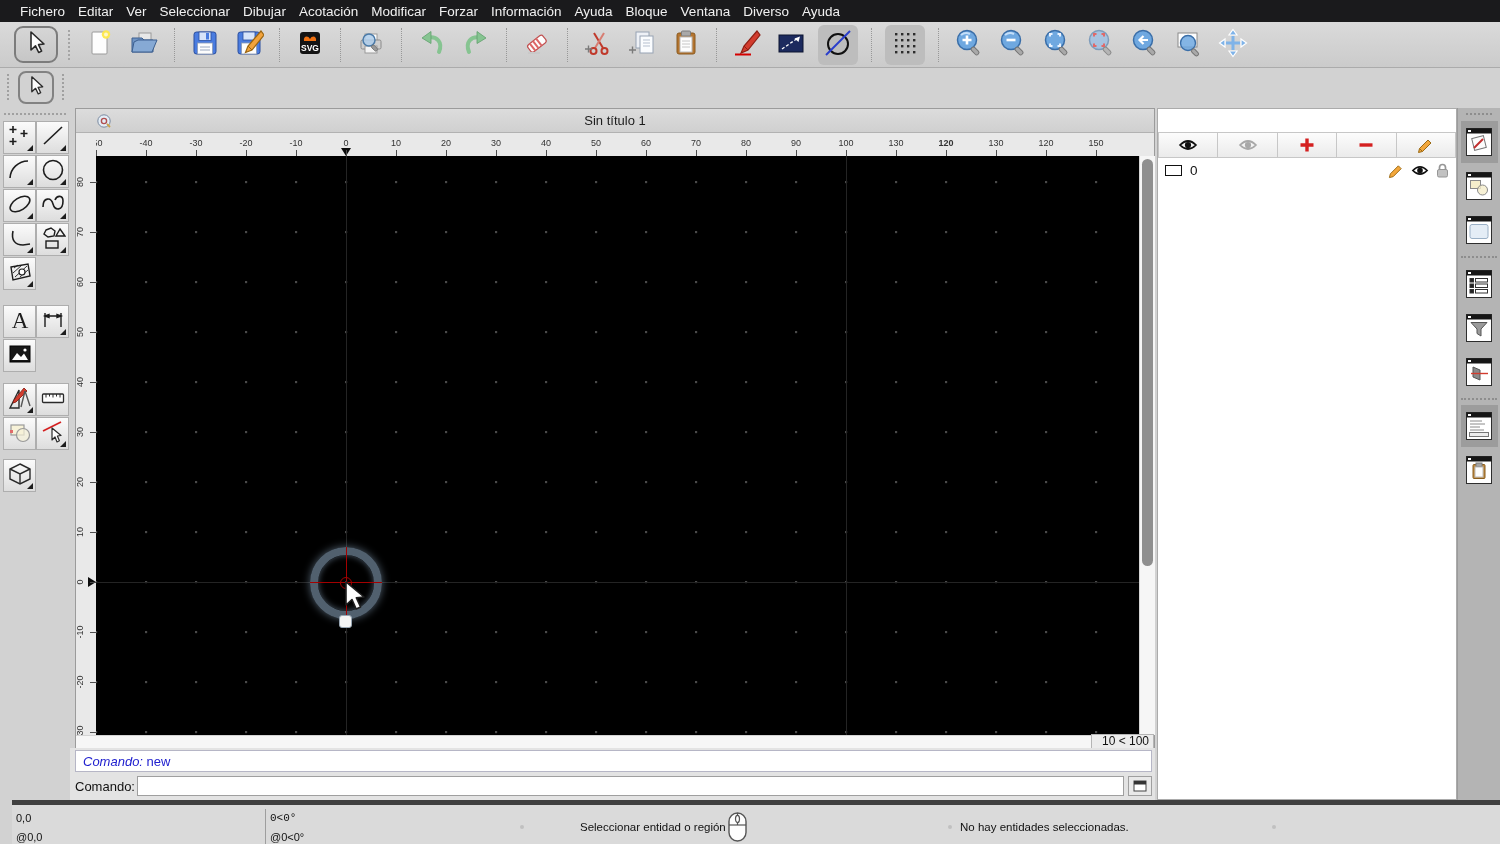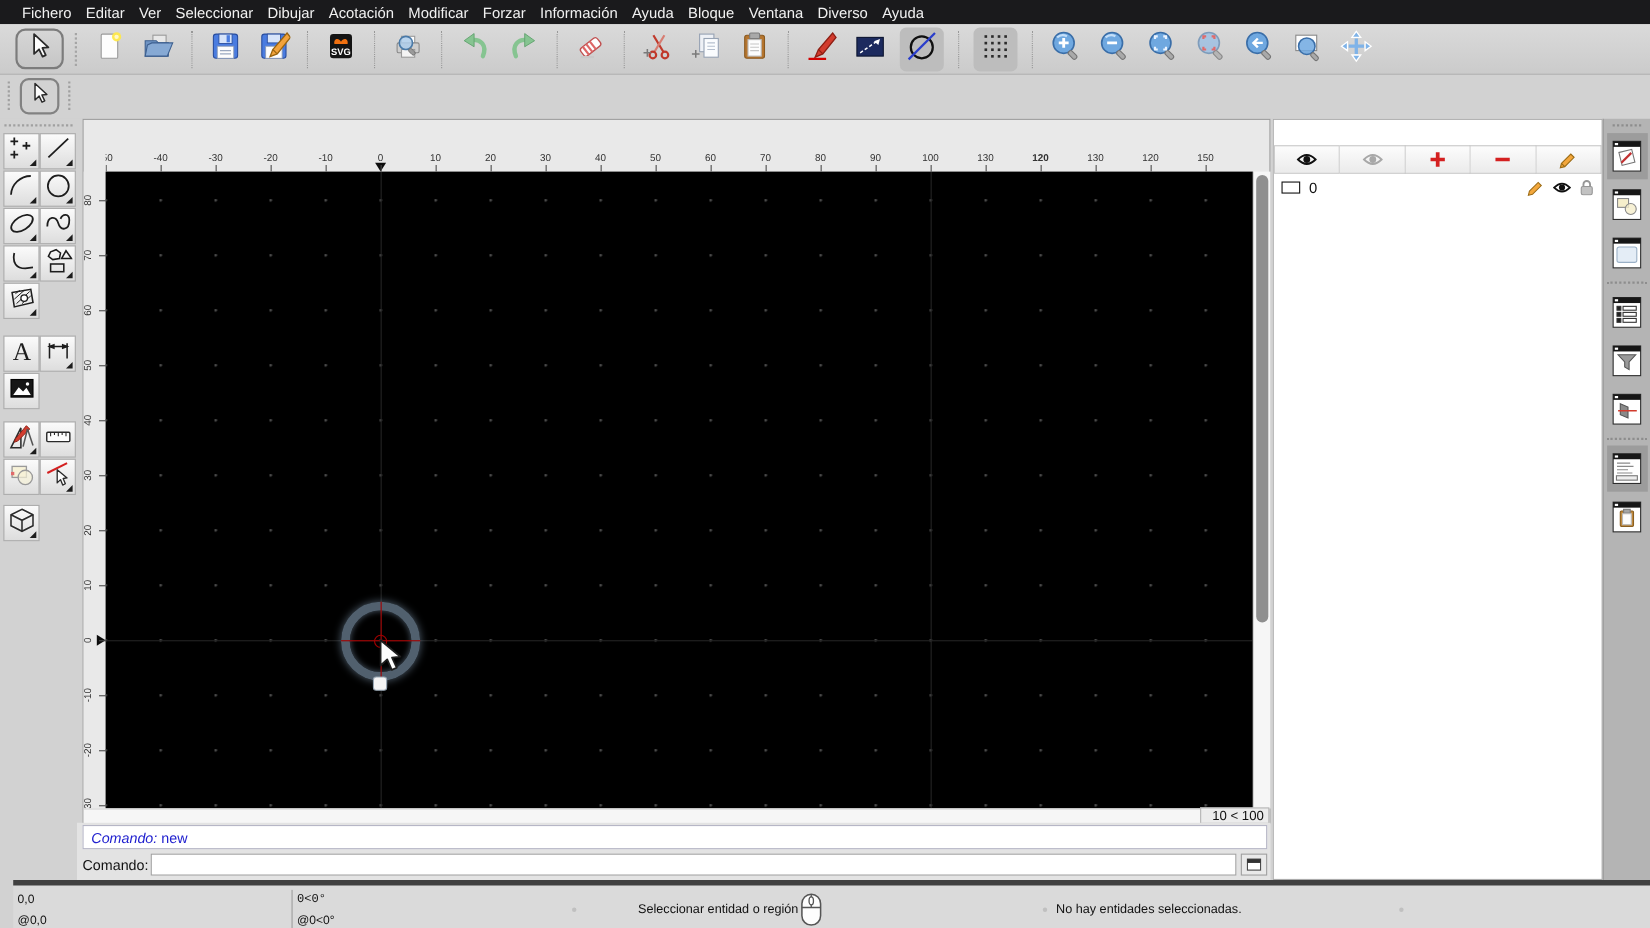--- a/index.html
+++ b/index.html
@@ -492,20 +492,30 @@
 
     <div class="pbtn sub" style="left:3px;top:351px;">
         <span><svg width="26" height="26" viewBox="0 0 26 26" fill="none" stroke="#2a2a2a" stroke-width="1.4">
             <path d="M13 3 L23 8 L23 18 L13 23 L3 18 L3 8 Z"></path>
             <path d="M3 8 L13 13 L23 8 M13 13 V23"></path>
           </svg></span>
       </div>
   </div>
 
   <div class="dwin">
+    <div class="dwin-titlebar">
+      <span class="dwin-icon">
+        <svg width="16" height="16" viewBox="0 0 16 16">
+            <circle cx="8" cy="8" r="6.2" fill="#e4edf6" stroke="#7a8aa0"></circle>
+            <circle cx="8" cy="8" r="2.6" fill="none" stroke="#b05050" stroke-width="1.4"></circle>
+            <path d="M11 11 l3 3" stroke="#caa24a" stroke-width="1.8"></path>
+          </svg>
+      </span>
+      <span class="dwin-title">Sin título 1</span>
+    </div>
 
     <div class="h-ruler">
       <div class="h-marker"></div>
     <div class="htick" style="left: 0px;"></div>
         <div class="hlab" style="left: 0px;">-50</div>
         <div class="htick" style="left: 50px;"></div>
         <div class="hlab" style="left: 50px;">-40</div>
         <div class="htick" style="left: 100px;"></div>
         <div class="hlab" style="left: 100px;">-30</div>
         <div class="htick" style="left: 150px;"></div>

